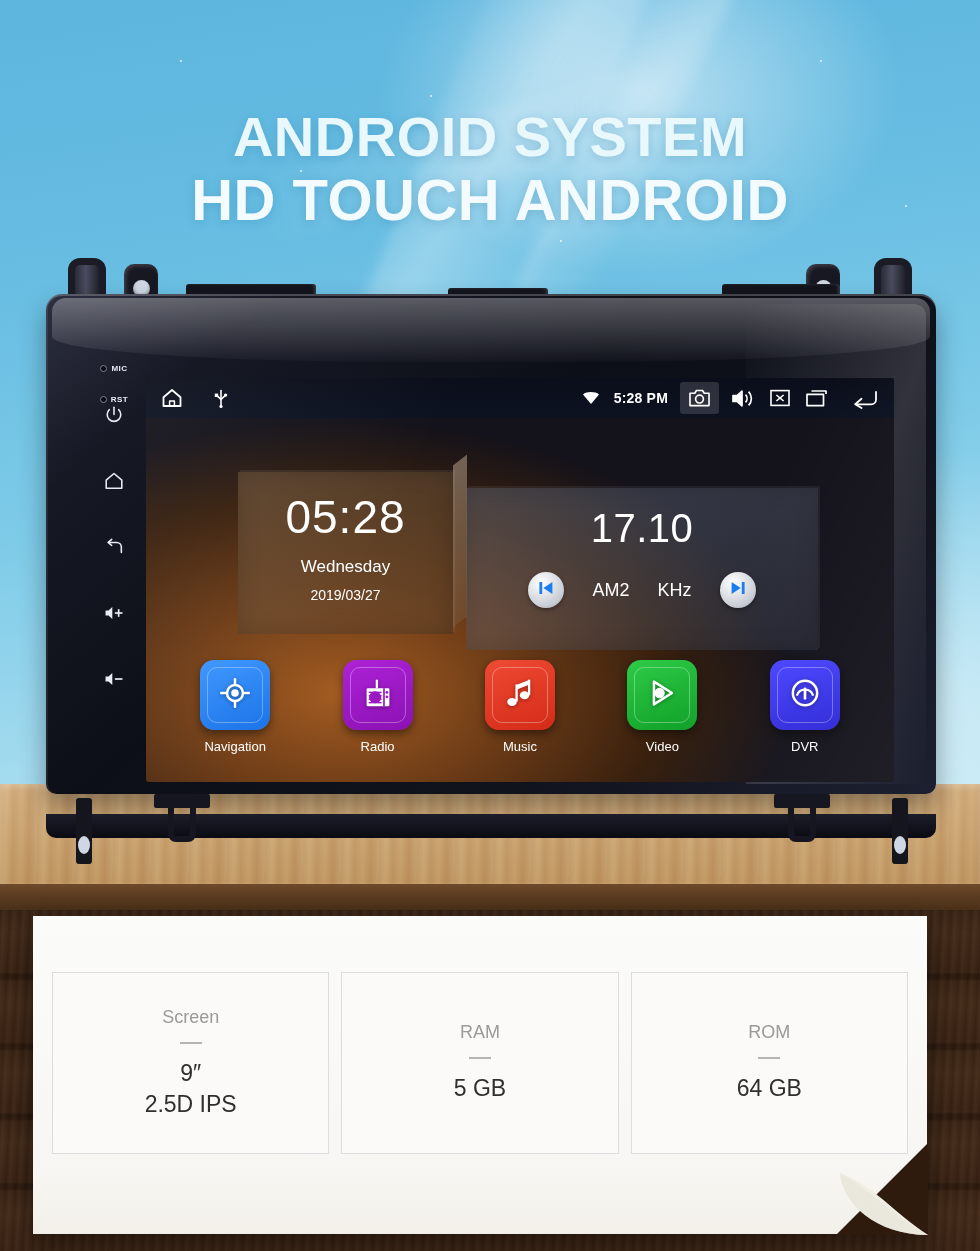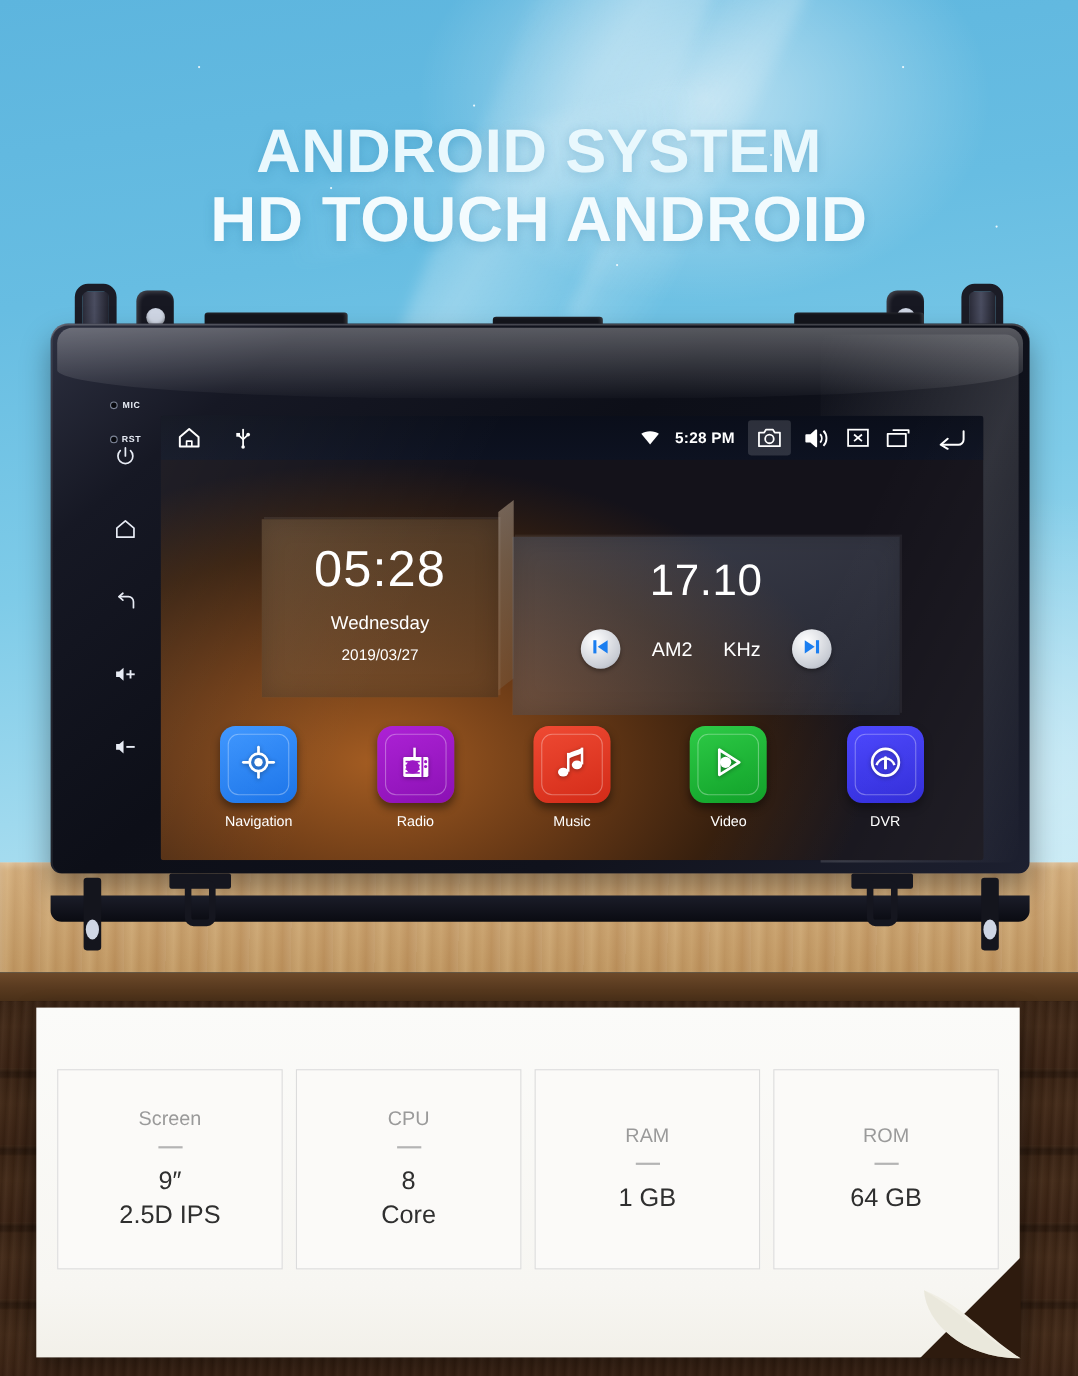--- a/index.html
+++ b/index.html
@@ -6,21 +6,21 @@
   html, body {
     width: 980px; height: 1251px;
     font-family: "Liberation Sans", sans-serif;
     overflow: hidden;
   }
 
   
   .page {
     position: relative;
     width: 980px; height: 1251px;
-    background: #0c4a6e;
+    background: #1d4ed8;
     overflow: hidden;
   }
 
   
   .sky {
     position: absolute; left: 0; top: 0; width: 980px; height: 800px;
     background:
       radial-gradient(ellipse 420px 300px at 640px 90px, rgba(255,255,255,0.55) 0%, rgba(255,255,255,0.0) 62%),
       radial-gradient(ellipse 800px 420px at 880px 700px, rgba(255,255,255,0.40) 0%, rgba(255,255,255,0.0) 60%),
       linear-gradient(172deg, #5db5de 0%, #67bde2 30%, #7ecbe8 58%, #9fd9ee 80%, #bde6f3 100%);
@@ -562,30 +562,25 @@
 
   <div class="paper">
     <div class="specs">
 
       <div class="spec">
         <span class="k">Screen</span>
         <span class="dash"></span>
         <span class="v">9″<br>2.5D IPS</span>
       </div>
 
-      <div class="spec">
-        <span class="k">CPU</span>
-        <span class="dash"></span>
-        <span class="v">8<br>Core</span>
-      </div>
 
       <div class="spec">
         <span class="k">RAM</span>
         <span class="dash"></span>
-        <span class="v">1 GB</span>
+        <span class="v">5 GB</span>
       </div>
 
       <div class="spec">
         <span class="k">ROM</span>
         <span class="dash"></span>
         <span class="v">64 GB</span>
       </div>
 
 
 

